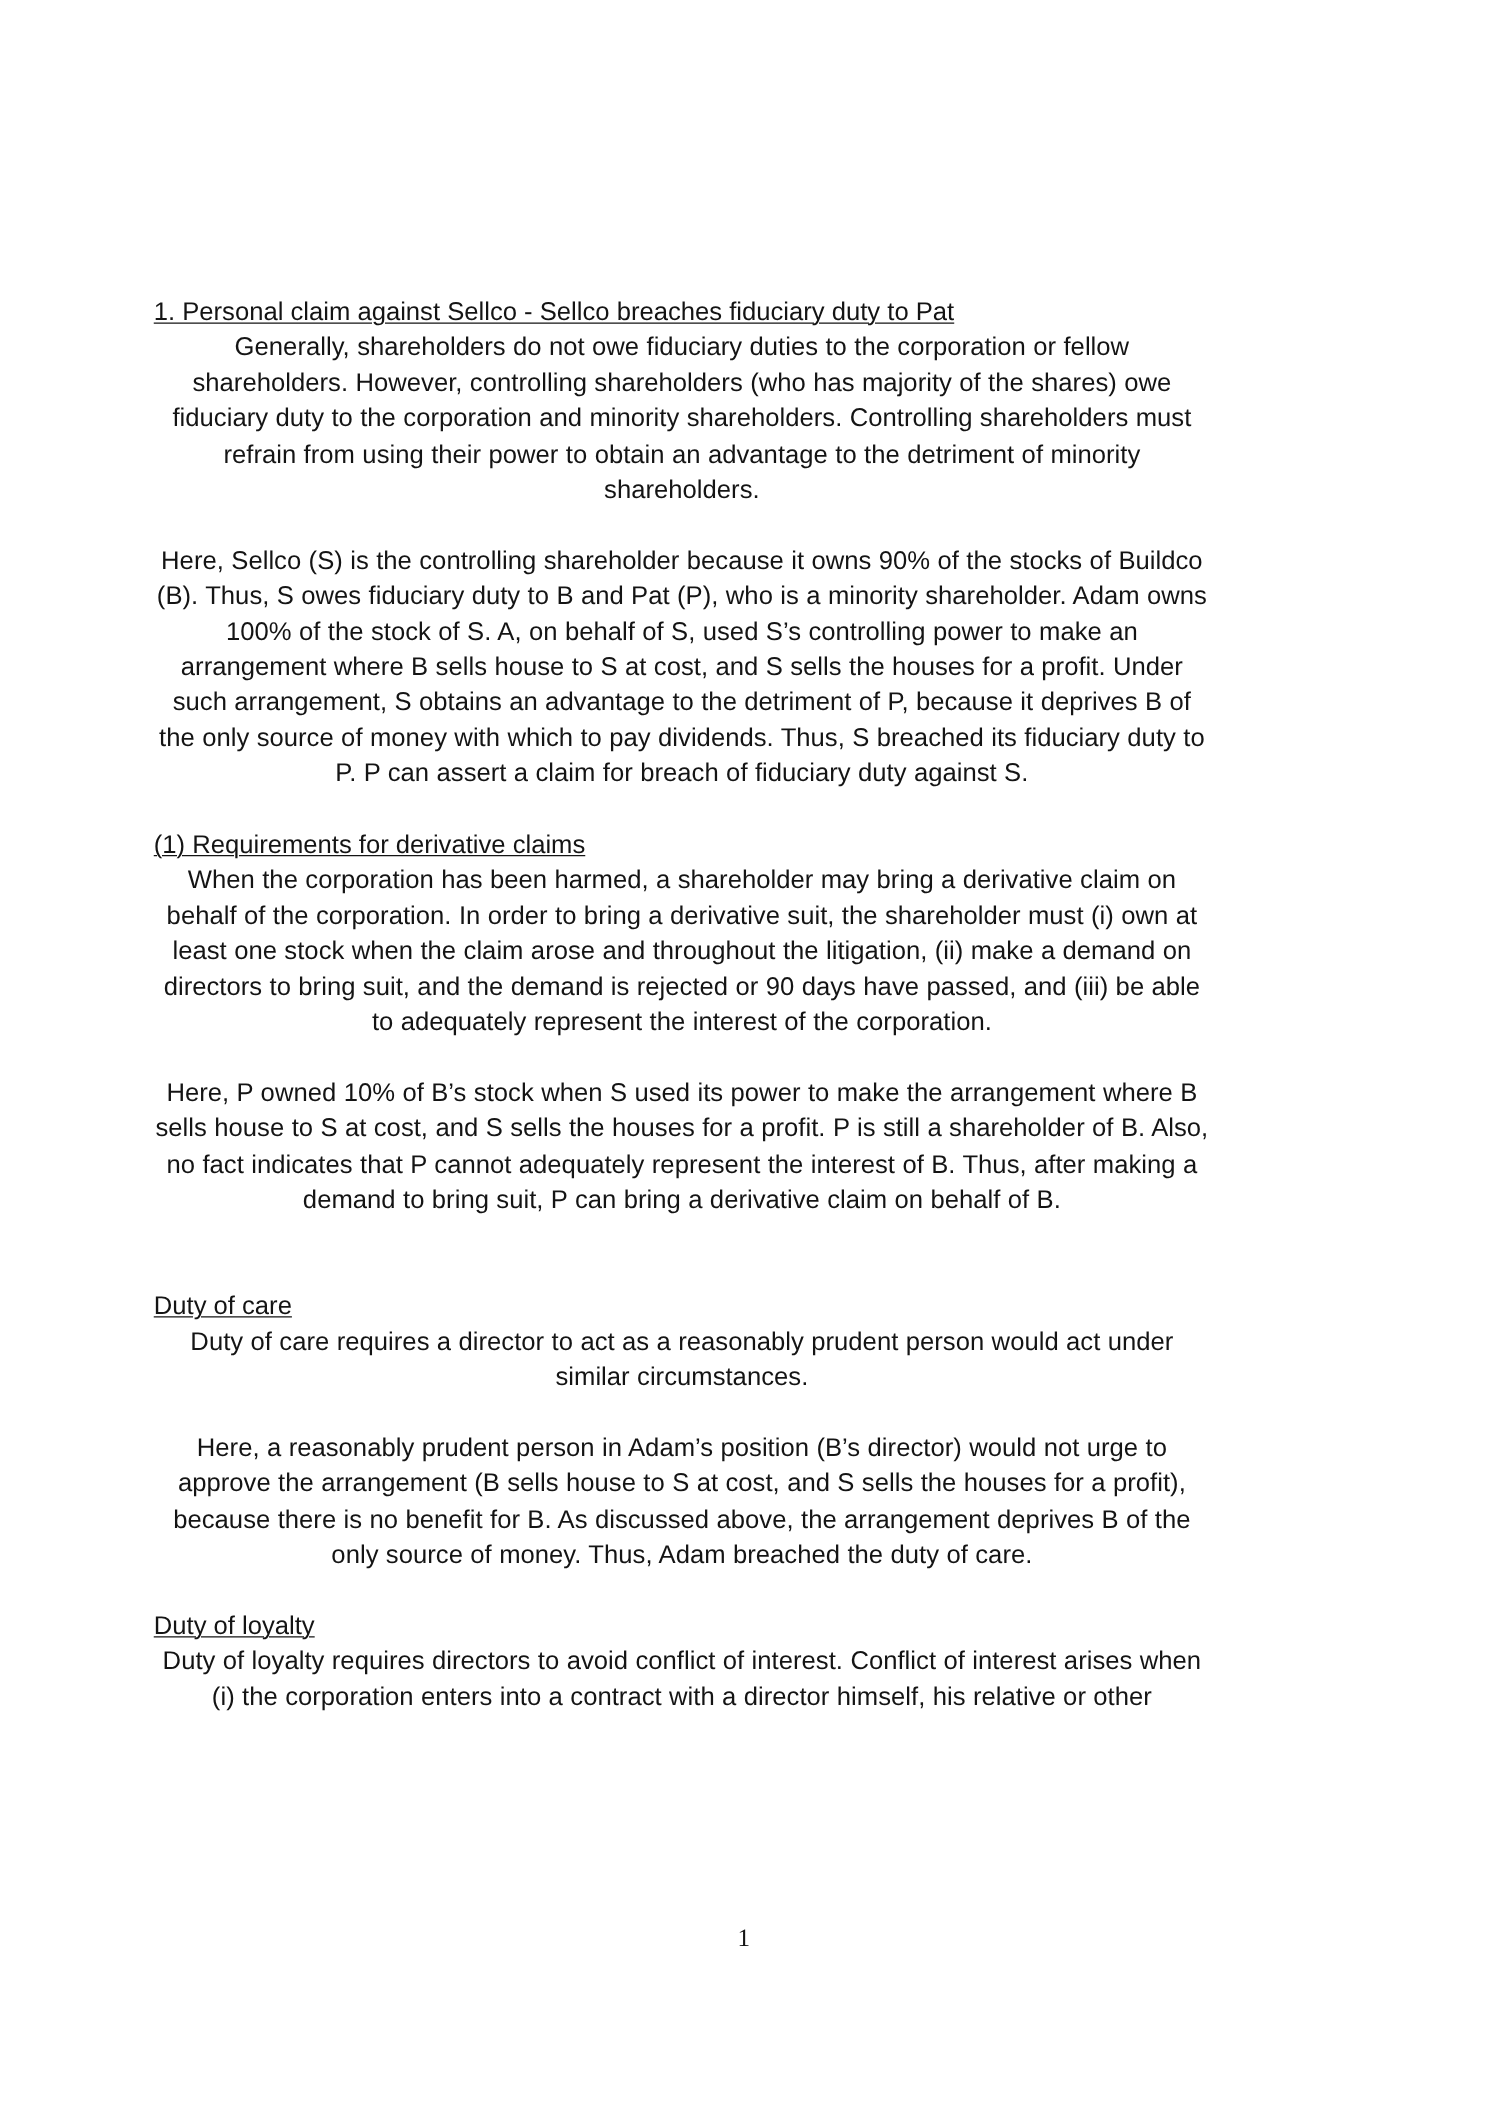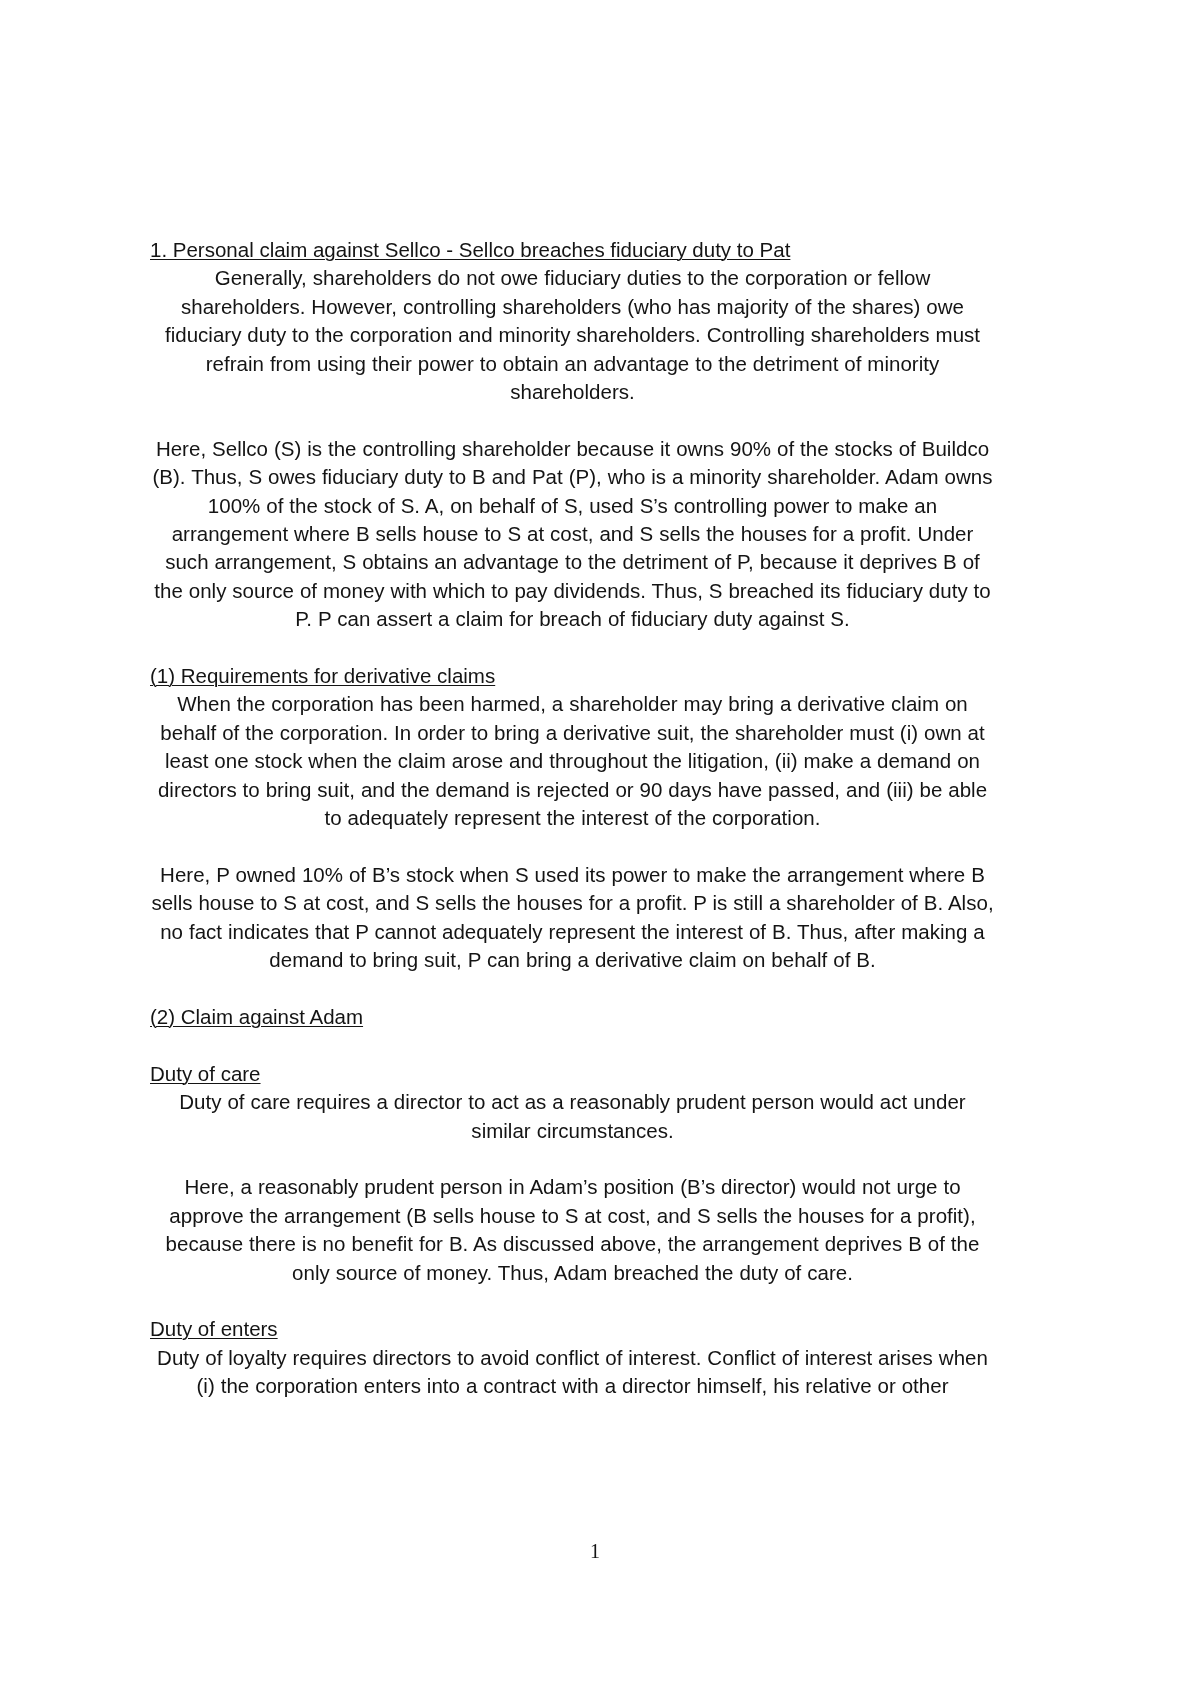--- a/index.html
+++ b/index.html
@@ -19,21 +19,21 @@
     position: absolute;
     left: 0;
     top: 0;
     width: 1190px;
     height: 1684px;
     background: #ffffff;
     overflow: hidden;
   }
   .content {
     position: absolute;
-    left: 150px;
+    left: 123px;
     top: 236px;
     width: 845px;
   }
   .para {
     font-size: 20.5px;
     line-height: 28.4px;
     letter-spacing: 0.02px;
     word-spacing: 0.2px;
     margin: 0;
     text-align: center;
@@ -74,28 +74,27 @@
       <div class="heading"><span>1. Personal claim against Sellco - Sellco breaches fiduciary duty to Pat</span></div>
       <p class="para">Generally, shareholders do not owe fiduciary duties to the corporation or fellow shareholders. However, controlling shareholders (who has majority of the shares) owe fiduciary duty to the corporation and minority shareholders. Controlling shareholders must refrain from using their power to obtain an advantage to the detriment of minority shareholders.</p>
       <div class="gap"></div>
       <p class="para">Here, Sellco (S) is the controlling shareholder because it owns 90% of the stocks of Buildco (B). Thus, S owes fiduciary duty to B and Pat (P), who is a minority shareholder. Adam owns 100% of the stock of S. A, on behalf of S, used S’s controlling power to make an arrangement where B sells house to S at cost, and S sells the houses for a profit. Under such arrangement, S obtains an advantage to the detriment of P, because it deprives B of the only source of money with which to pay dividends. Thus, S breached its fiduciary duty to P. P can assert a claim for breach of fiduciary duty against S.</p>
       <div class="gap"></div>
       <div class="heading"><span>(1) Requirements for derivative claims</span></div>
       <p class="para">When the corporation has been harmed, a shareholder may bring a derivative claim on behalf of the corporation. In order to bring a derivative suit, the shareholder must (i) own at least one stock when the claim arose and throughout the litigation, (ii) make a demand on directors to bring suit, and the demand is rejected or 90 days have passed, and (iii) be able to adequately represent the interest of the corporation.</p>
       <div class="gap"></div>
       <p class="para">Here, P owned 10% of B’s stock when S used its power to make the arrangement where B sells house to S at cost, and S sells the houses for a profit. P is still a shareholder of B. Also, no fact indicates that P cannot adequately represent the interest of B. Thus, after making a demand to bring suit, P can bring a derivative claim on behalf of B.</p>
       <div class="gap"></div>
-      <div class="heading"><span>(2) Claim against Adam</span></div>
       <div class="gap"></div>
       <div class="heading"><span>Duty of care</span></div>
       <p class="para">Duty of care requires a director to act as a reasonably prudent person would act under similar circumstances.</p>
       <div class="gap"></div>
       <p class="para">Here, a reasonably prudent person in Adam’s position (B’s director) would not urge to approve the arrangement (B sells house to S at cost, and S sells the houses for a profit), because there is no benefit for B. As discussed above, the arrangement deprives B of the only source of money. Thus, Adam breached the duty of care.</p>
       <div class="gap"></div>
-      <div class="heading"><span>Duty of enters</span></div>
+      <div class="heading"><span>Duty of loyalty</span></div>
       <p class="para">Duty of loyalty requires directors to avoid conflict of interest. Conflict of interest arises when (i) the corporation enters into a contract with a director himself, his relative or other</p>
     </div>
 
   <div class="footer">
     <span>1</span>
   </div>
 
 </div>
 
 </body></html>

